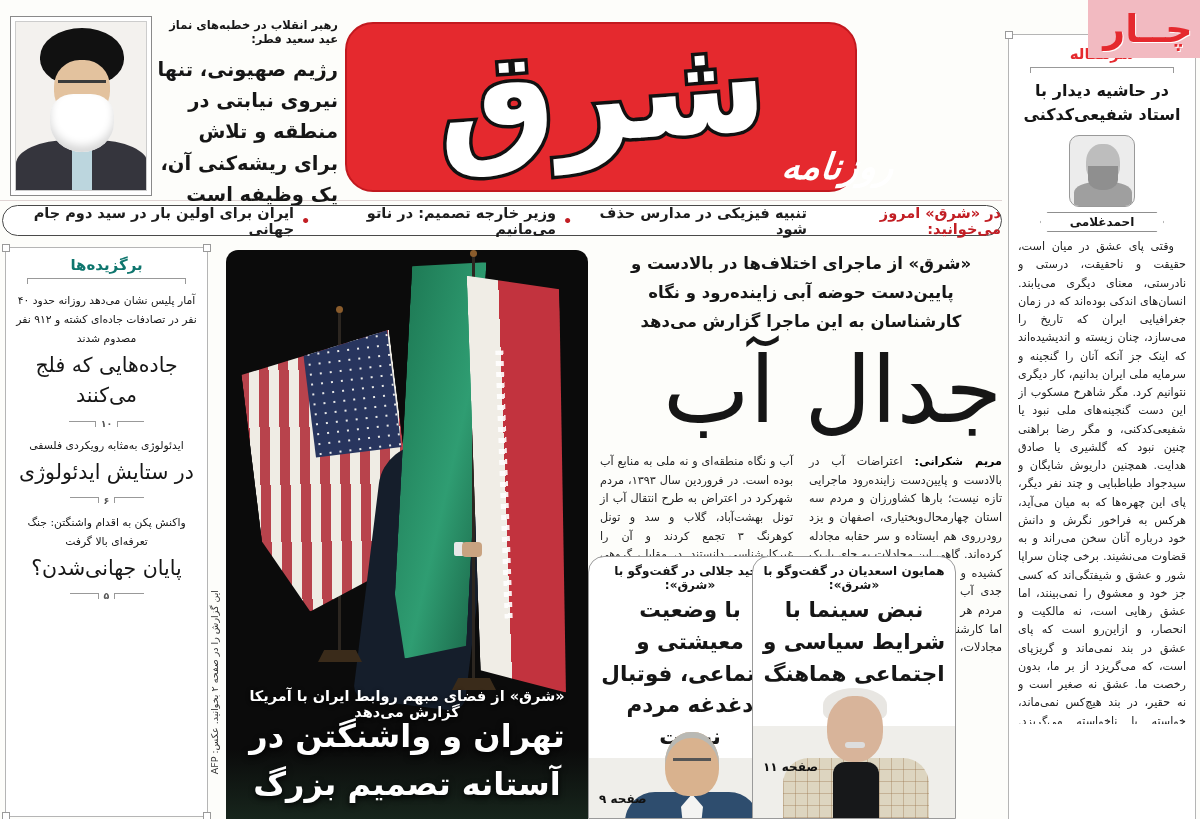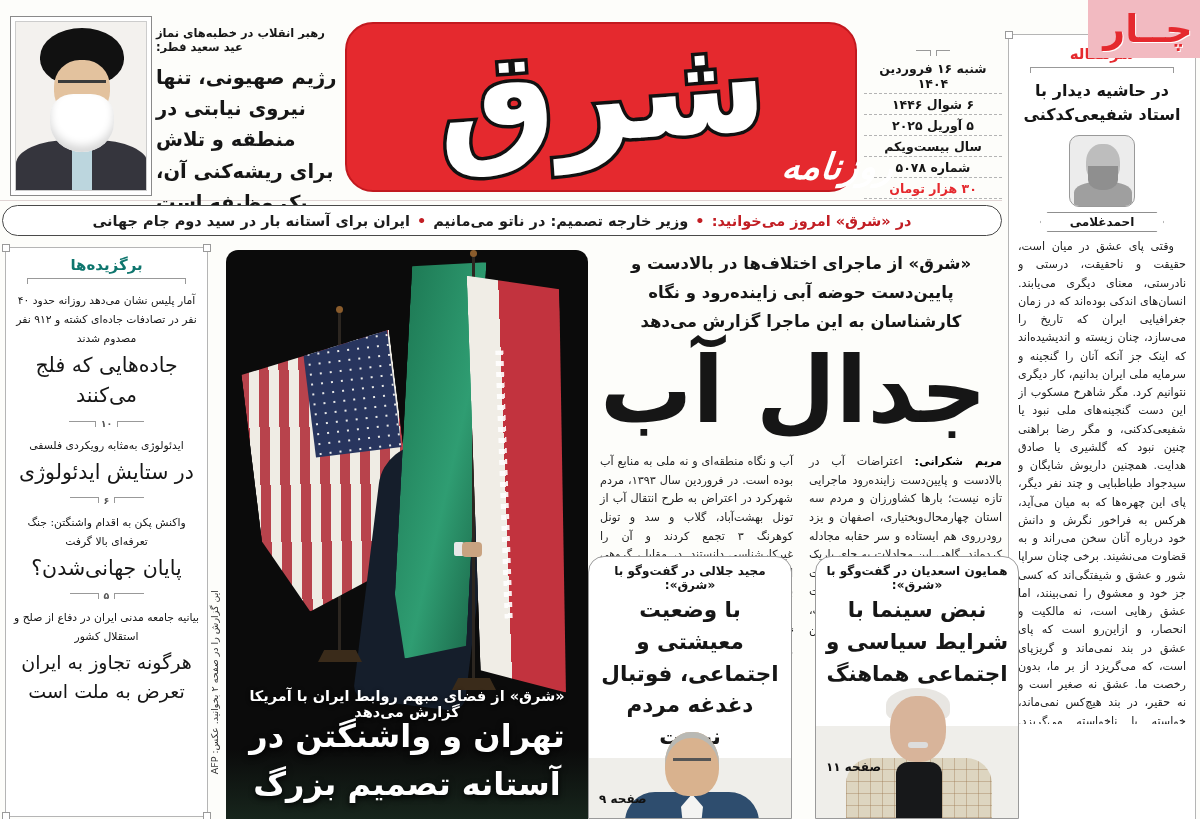--- a/index.html
+++ b/index.html
@@ -30,21 +30,21 @@
   .leader-frame { position:absolute; left:4px; top:2px; width:142px; height:180px;
                   border:1px solid #8a8a8a; background:#fff; padding:4px; }
   .leader-photo { position:relative; width:100%; height:100%; background:#f3f1ee; overflow:hidden; border:1px solid #ccc; }
   .kh-turban { position:absolute; left:24px; top:6px; width:84px; height:58px; background:#111; border-radius:50% 50% 46% 46%; }
   .kh-face { position:absolute; left:38px; top:38px; width:56px; height:58px; background:#e3c29e; border-radius:46%; }
   .kh-glass { position:absolute; left:42px; top:58px; width:48px; height:10px; border-top:3px solid #3a3a3a; }
   .kh-beard { position:absolute; left:34px; top:72px; width:64px; height:58px; background:#fff;
               border-radius:40% 40% 55% 55%; box-shadow:inset 0 -6px 8px #d8d8d8; }
   .kh-robe { position:absolute; left:0px; top:118px; width:132px; height:60px; background:#35353d; border-radius:40% 40% 0 0; }
   .kh-sash { position:absolute; left:56px; top:124px; width:20px; height:48px; background:#bcd6de; }
-  .leader-text { position:absolute; right:0; top:12px; width:182px; text-align:left; }
+  .leader-text { position:absolute; right:0; top:4px; width:182px; text-align:right; }
   .leader-kicker { font-size:11.5px; font-weight:bold; }
   .leader-title { font-size:19.5px; font-weight:bold; line-height:1.6; margin-top:8px; }
 
   
   .logo-box { position:absolute; left:345px; top:22px; width:512px; height:170px;
               background:#e5292e; border:2px solid #c2191f; border-radius:28px; }
   .logo-svg { position:absolute; left:330px; top:-18px; width:545px; height:225px; pointer-events:none; }
   .logo-type { position:absolute; right:306px; top:146px; color:#fff; font-size:36px; font-weight:bold;
                font-style:italic; transform:skewX(-6deg); letter-spacing:1px; z-index:2; }
 
@@ -129,30 +129,30 @@
   .photo-kicker { position:absolute; left:0; width:100%; top:438px; text-align:center; color:#fff;
                   font-size:14.5px; font-weight:bold; text-shadow:0 1px 4px #000; z-index:2; }
   .photo-title { position:absolute; left:0; width:100%; top:462px; text-align:center; color:#fff;
                  font-size:32px; font-weight:bold; line-height:1.5; text-shadow:0 2px 6px #000; z-index:2; }
   .photo-note { position:absolute; left:209px; top:822px; width:232px; font-size:9.5px; color:#333;
                 transform:rotate(-90deg); transform-origin:0 0; text-align:right; white-space:nowrap; }
 
   
   .story { position:absolute; left:600px; top:250px; width:402px; }
   .story-overline { font-size:16.5px; font-weight:bold; text-align:center; line-height:1.75; }
-  .story-headline { font-size:92px; font-weight:bold; text-align:left; line-height:1.18; margin-top:0px; }
+  .story-headline { font-size:92px; font-weight:normal; text-align:right; line-height:1.18; margin-top:0px; }
   .story-cols { display:flex; gap:16px; margin-top:8px; }
   .story-col { flex:1; font-size:11.2px; line-height:1.66; text-align:justify; color:#222; }
   .story-byline { font-weight:bold; color:#000; }
   .col-footer { font-weight:bold; font-size:10.8px; margin-top:5px; text-align:right; }
 
   
   .card { position:absolute; top:556px; width:204px; height:263px; border:1px solid #9a9a9a;
           border-radius:16px 16px 0 0; background:#fff; overflow:hidden; text-align:center; }
-  .card.c1 { left:588px; } .card.c2 { left:815px;text-align:center; }
+  .card.c1 { left:588px; } .card.c2 { left:752px;text-align:center; }
   .card-kicker { font-size:12px; font-weight:bold; margin-top:7px; }
   .card-title { font-size:21.5px; font-weight:bold; line-height:1.48; margin-top:2px; padding:0 6px; }
   .card-photo { position:relative; margin-top:5px; height:140px; background:#efeeea; }
   .card-page { position:absolute; left:10px; top:34px; font-size:12px; font-weight:bold; color:#111; z-index:2; }
   
   .mj-head { position:absolute; left:76px; top:-26px; width:54px; height:64px; background:#d9b28e;
              border-radius:48% 48% 42% 42%; box-shadow:inset 0 6px 0 #b9b9b4; }
   .mj-glass { position:absolute; left:84px; top:0px; width:38px; height:8px; border-top:3px solid #555; }
   .mj-body { position:absolute; left:36px; top:34px; width:134px; height:106px; background:#2e4d6e;
              border-radius:30px 30px 0 0; }
@@ -197,31 +197,20 @@
         </div>
     </div>
   </div>
 
   <div class="logo-box"></div>
   <svg class="logo-svg" viewBox="0 0 545 225">
     <text x="272" y="158" text-anchor="middle" font-family="DejaVu Sans, sans-serif" font-weight="bold" font-size="132" fill="#ffffff" stroke="#111" stroke-width="7" paint-order="stroke" transform="rotate(-4 272 120)">شرق</text>
   </svg>
   <div class="logo-type">روزنامه</div>
 
-  <div class="dates">
-    <div class="orn"></div>
-    <div class="date-row">شنبه ۱۶ فروردین ۱۴۰۴</div>
-    <div class="date-row">۶ شوال ۱۴۴۶</div>
-    <div class="date-row">۵ آوریل ۲۰۲۵</div>
-    <div class="date-row">سال بیست‌ویکم</div>
-    <div class="date-row">شماره ۵۰۷۸</div>
-    <div class="date-row price">۳۰ هزار تومان</div>
-    <div class="date-row">۱۲ صفحه</div>
-    <div class="orn bottom"></div>
-  </div>
 
   <div class="corner-promo">
     <span>چــار</span>
   </div>
 
   <div class="editorial">
     <span class="cm tl"></span>
       <span class="cm tr"></span>
 
     <div class="ed-section">سرمقاله</div>
@@ -231,24 +220,25 @@
       <div class="gh-body"></div>
       <div class="gh-head"></div>
       <div class="gh-beard"></div>
     </div>
     <div class="ed-author">احمدغلامی</div>
     <div class="ed-body">وقتی پای عشق در میان است، حقیقت و ناحقیقت، درستی و نادرستی، معنای دیگری می‌یابند. انسان‌های اندکی بوده‌اند که در زمان جغرافیایی ایران که تاریخ را می‌سازد، چنان زیسته و اندیشیده‌اند که اینک جز آنکه آنان را گنجینه و سرمایه ملی ایران بدانیم، کار دیگری نتوانیم کرد. مگر شاهرخ مسکوب از این دست گنجینه‌های ملی نبود یا شفیعی‌کدکنی، و مگر رضا براهنی چنین نبود که گلشیری یا صادق هدایت. همچنین داریوش شایگان و سیدجواد طباطبایی و چند نفر دیگر، پای این چهره‌ها که به میان می‌آید، هرکس به فراخور نگرش و دانش خود درباره آنان سخن می‌راند و به قضاوت می‌نشیند. برخی چنان سراپا شور و عشق و شیفتگی‌اند که کسی جز خود و معشوق را نمی‌بینند، اما عشق رهایی است، نه مالکیت و انحصار، و ازاین‌رو است که پای عشق در بند نمی‌ماند و گریزپای است، که می‌گریزد از بر ما، بدون رخصت ما. عشق نه صغیر است و نه حقیر، در بند هیچ‌کس نمی‌ماند، خواسته یا ناخواسته می‌گریزد. این‌گونه است که عاشقان برای تسلای خود می‌کوشند معشوق را از راه رفته پشیمان سازند. این عاشقان در بند زمان‌اند، تا معشوق هست آنان معنا می‌یابند. مگر نه آنکه بسیار بودند شاگردان و مریدان گلشیری و براهنی که نمی‌گذاشتند کسی دست به ردای‌شان بساید. اینک کجایند آن مریدان، عاشقان و شیفتگان آن مردان بزرگ؟ دریغ از یادی در ایام سالمرگ‌شان. بگذریم از تحلیل آثار و زنده نگه‌داشتن میراث ادبی آنان و نگاهی انتقادی به آثارشان. حتی در مرگ برخی از این روشنفکران معاصر مانند براهنی، خیل مشتاقان در برابر دشنام‌ها و تهمت‌هایی که به‌ناروا نثار آنان شد، خاموش ماندند و دم فرو بستند. اما آیا می‌شود عشق این خیل عاشقان را منکر شد؟ هرگز! تا بوده چنین بوده و چنین خواهد ماند. آنان تا معشوق در حیات است، چه بسا به فرمان عشق گردن نهند.</div>
   </div>
 
   <div class="ticker">
     <span class="ticker-label">در «شرق» امروز می‌خوانید:</span>
+    <span class="ticker-item">تنبیه فیزیکی در مدارس حذف شود</span>
     <span class="ticker-dot">•</span>
     <span class="ticker-item">وزیر خارجه تصمیم: در ناتو می‌مانیم</span>
     <span class="ticker-dot">•</span>
-    <span class="ticker-item">ایران برای آستانه بار در سید دوم جام جهانی</span>
+    <span class="ticker-item">ایران برای اولین بار در سید دوم جام جهانی</span>
   </div>
 
   <div class="highlights">
     <span class="cm tl"></span>
       <span class="cm tr"></span>
     <span class="cm bl"></span>
       <span class="cm br"></span>
     <div class="hl-heading">برگزیده‌ها</div>
     <div class="rule"></div>
 
@@ -269,25 +259,20 @@
     </div>
 
     <div>
       <div class="hl-kicker">واکنش پکن به اقدام واشنگتن: جنگ تعرفه‌ای بالا گرفت</div>
       <div class="hl-title">پایان جهانی‌شدن؟</div>
       <div class="orn">
           <span>۵</span>
         </div>
     </div>
 
-    <div>
-      <div class="hl-kicker">بیانیه جامعه مدنی ایران در دفاع از صلح و استقلال کشور</div>
-      <div class="hl-title small">هرگونه تجاوز به ایران تعرض به ملت است</div>
-
-    </div>
 
   </div>
 
   <div class="photo">
     <div class="pole us"></div>
     <div class="pole-ball" style="left:110px; top:56px;"></div>
     <div class="flag-us">
       <div class="canton"></div>
     </div>
     <div class="man-body"></div>

